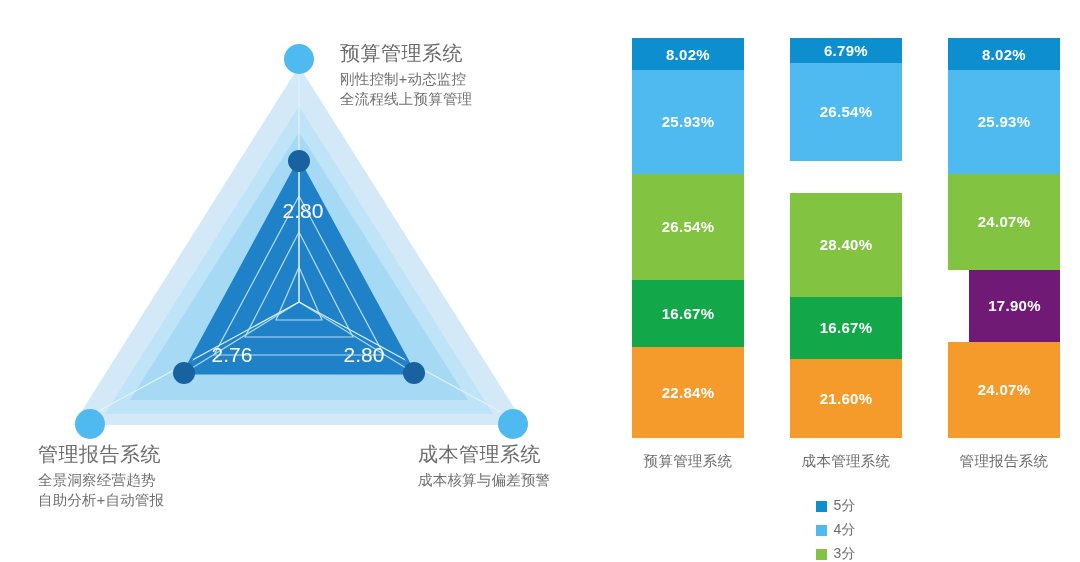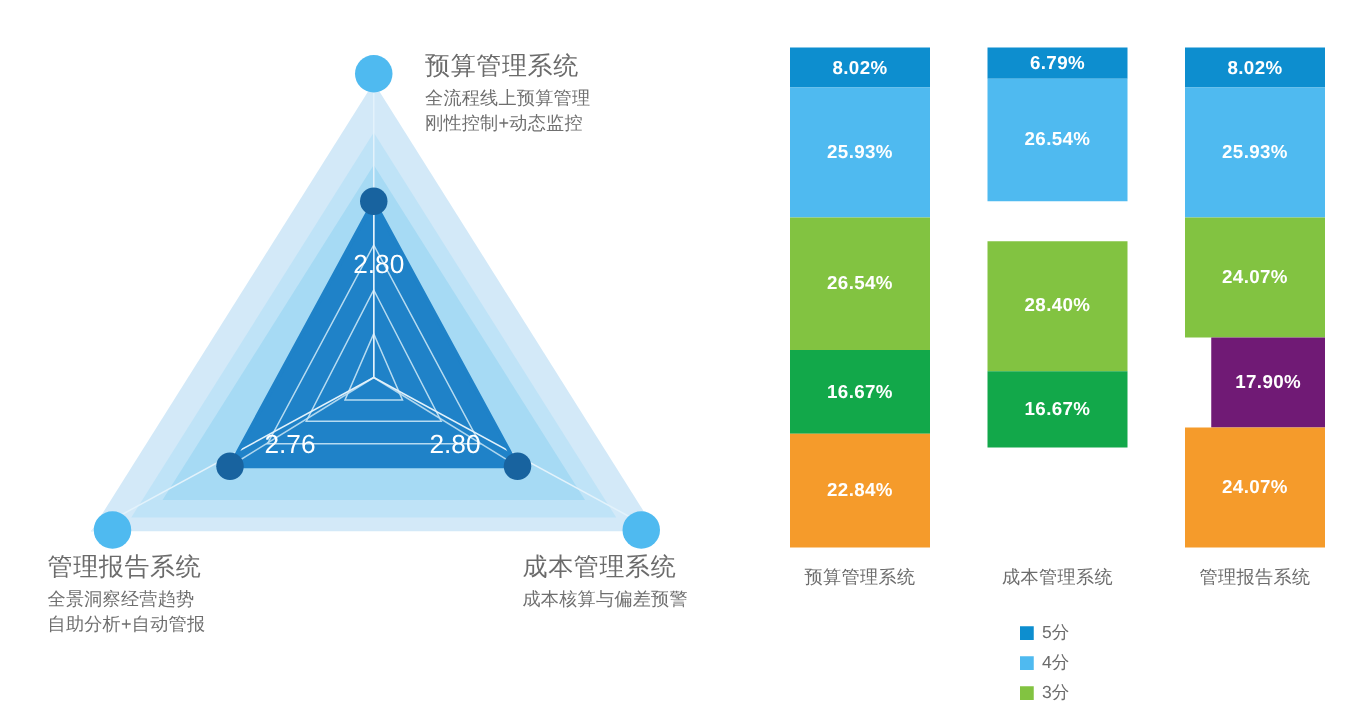--- a/index.html
+++ b/index.html
@@ -172,22 +172,22 @@
     <circle cx="90" cy="424" r="15" fill="#4fbaf0"></circle>
     <circle cx="513" cy="424" r="15" fill="#4fbaf0"></circle>
 
     <text x="303" y="218" fill="#ffffff" font-size="21" font-family="Liberation Sans, sans-serif" text-anchor="middle">2.80</text>
     <text x="232" y="362" fill="#ffffff" font-size="21" font-family="Liberation Sans, sans-serif" text-anchor="middle">2.76</text>
     <text x="364" y="362" fill="#ffffff" font-size="21" font-family="Liberation Sans, sans-serif" text-anchor="middle">2.80</text>
   </svg>
 
   <div class="axis-label" id="label-top">
     <div class="title">预算管理系统</div>
+    <div class="sub">刚性控制+动态监控</div>
     <div class="sub">全流程线上预算管理</div>
-    <div class="sub">刚性控制+动态监控</div>
   </div>
 
   <div class="axis-label" id="label-left">
     <div class="title">管理报告系统</div>
     <div class="sub">全景洞察经营趋势</div>
     <div class="sub">自助分析+自动管报</div>
   </div>
 
   <div class="axis-label" id="label-right">
     <div class="title">成本管理系统</div>
@@ -202,20 +202,21 @@
         <div class="bar-seg" style="background: rgb(79, 186, 240); flex: 0.2593 0 0px;">25.93%</div>
         <div class="bar-seg" style="background: rgb(130, 195, 65); flex: 0.2654 0 0px;">26.54%</div>
         <div class="bar-seg" style="background: rgb(18, 168, 74); flex: 0.1667 0 0px;">16.67%</div>
         <div class="bar-seg" style="background: rgb(245, 155, 43); flex: 0.2284 0 0px;">22.84%</div>
       </div>
       <div class="bar-col">
         <div class="bar-seg" style="background: rgb(13, 142, 207); flex: 0.0679 0 0px;">6.79%</div>
         <div class="bar-seg" style="background: rgb(79, 186, 240); flex: 0.2654 0 0px;">26.54%</div>
         <div class="bar-seg" style="background: rgb(130, 195, 65); flex: 0.284 0 0px; margin-top: 32px;">28.40%</div>
         <div class="bar-seg" style="background: rgb(18, 168, 74); flex: 0.1667 0 0px;">16.67%</div>
+        <div class="bar-seg" style="background: rgb(245, 155, 43); flex: 0.216 0 0px;">21.60%</div>
       </div>
       <div class="bar-col">
         <div class="bar-seg" style="background: rgb(13, 142, 207); flex: 0.080208 0 0px;">8.02%</div>
         <div class="bar-seg" style="background: rgb(79, 186, 240); flex: 0.259326 0 0px;">25.93%</div>
         <div class="bar-seg" style="background: rgb(130, 195, 65); flex: 0.240724 0 0px;">24.07%</div>
         <div class="bar-seg" style="background: #701a75; flex: 0.179018 0 0px; margin-left: 21px;">17.90%</div>
         <div class="bar-seg" style="background: rgb(245, 155, 43); flex: 0.240724 0 0px;">24.07%</div>
       </div>
     </div>
   <div id="cat-row">

